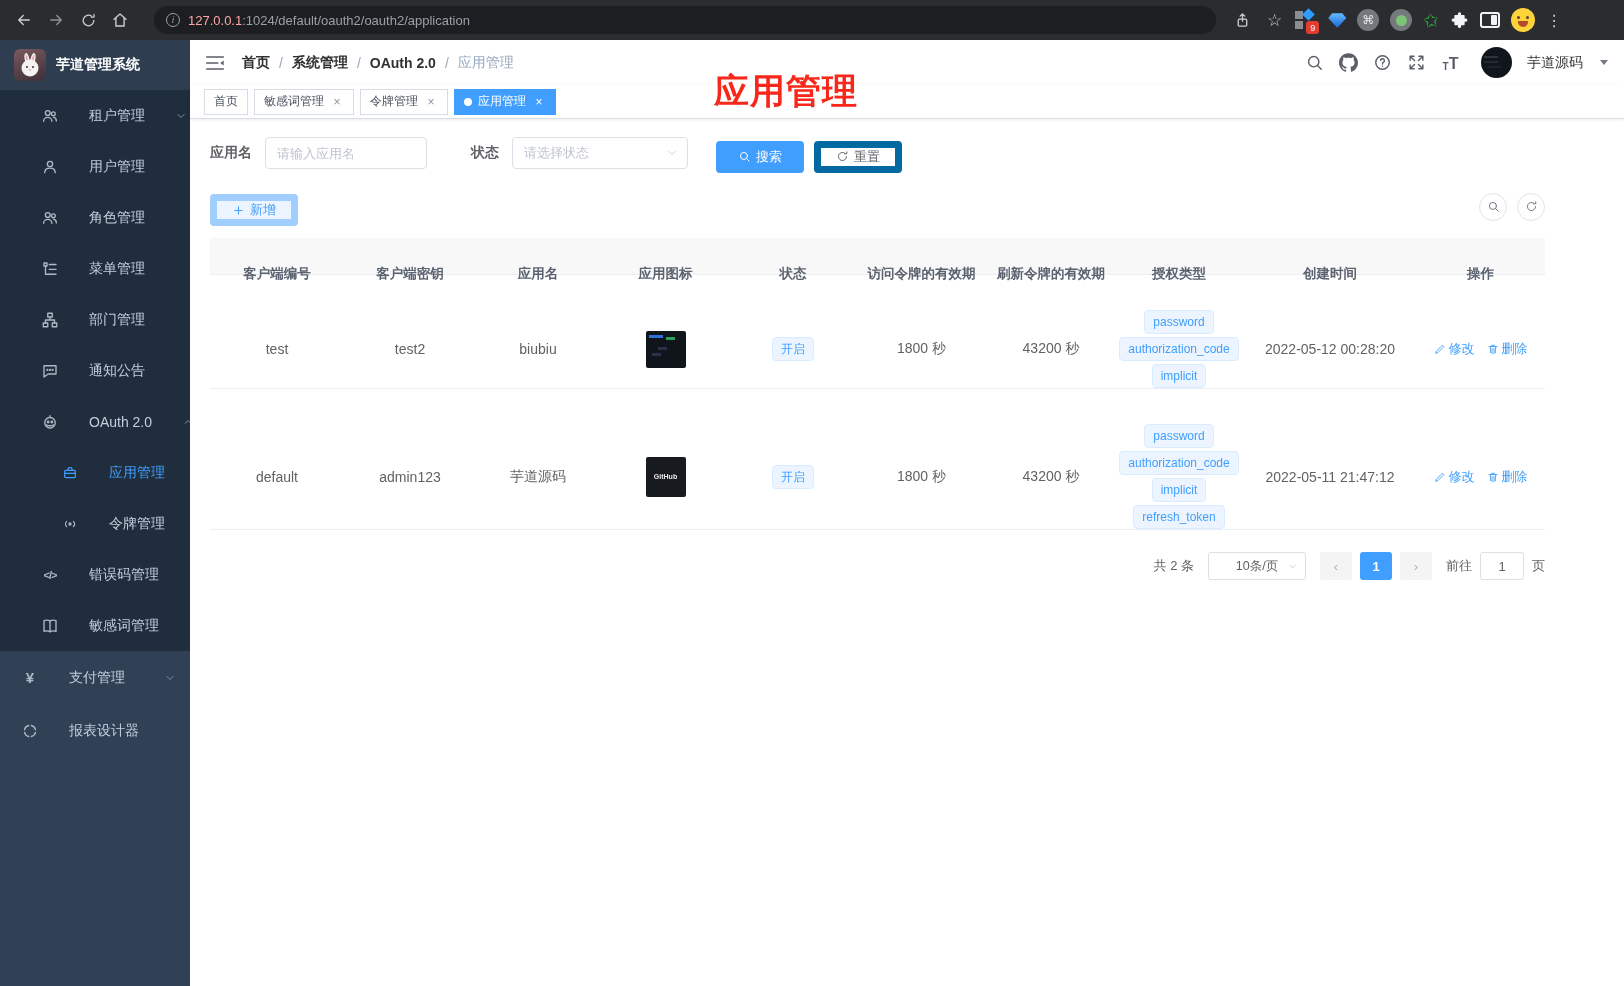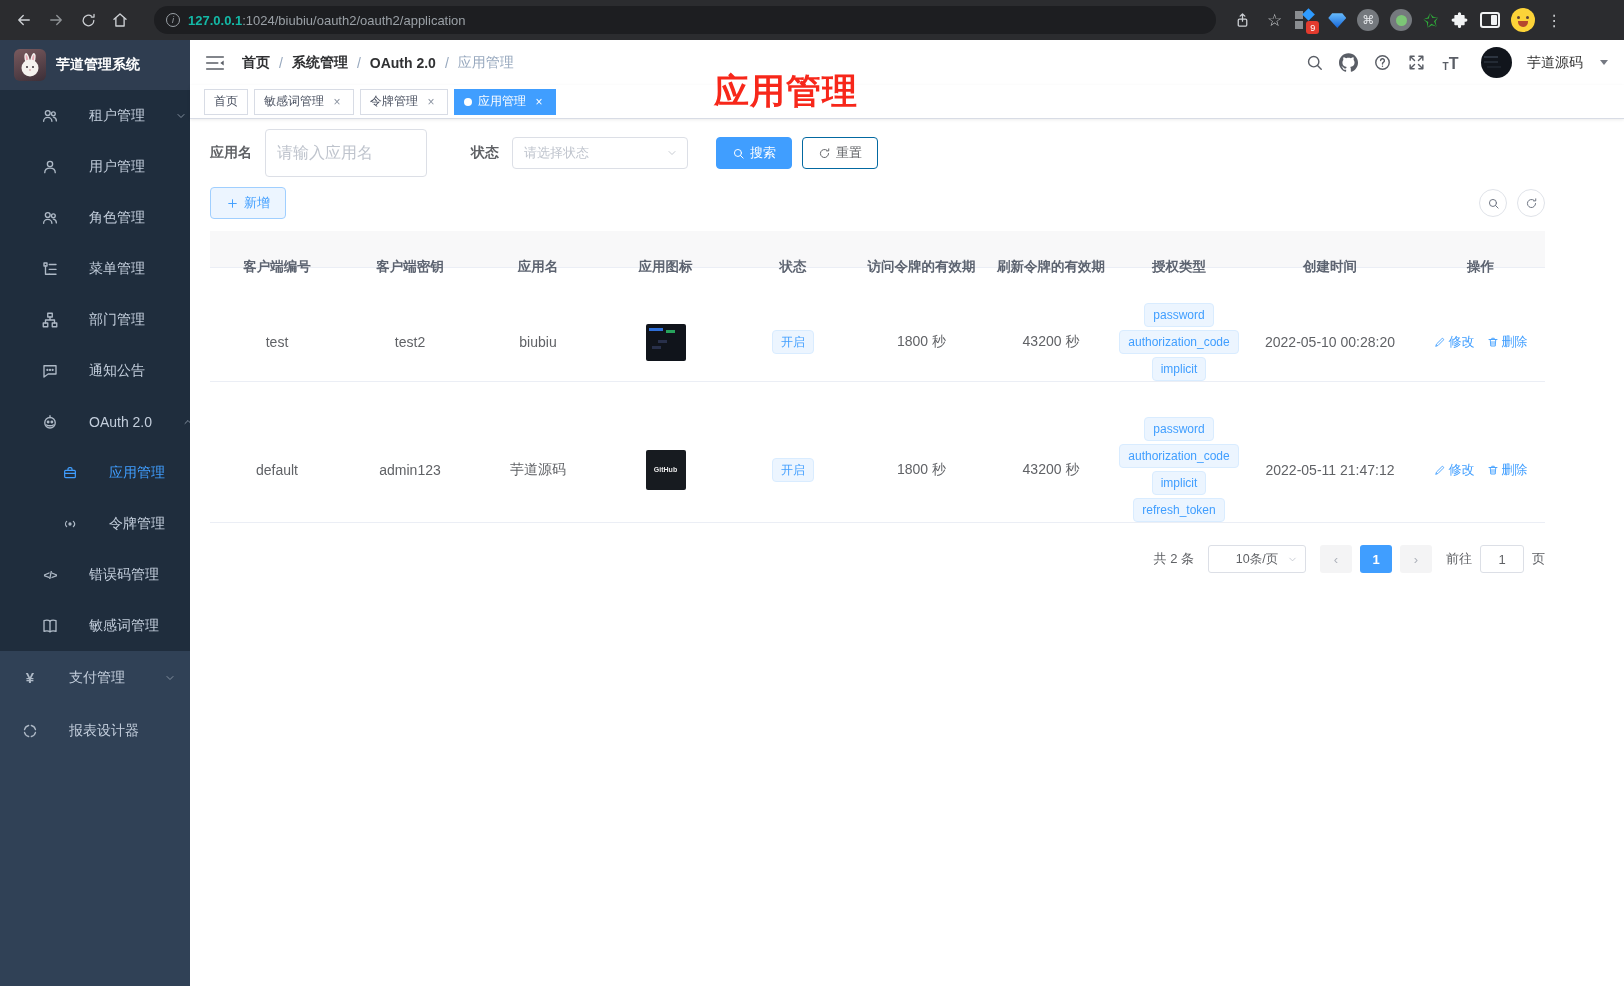--- a/index.html
+++ b/index.html
@@ -8,21 +8,21 @@
   svg { display:block; }
   .st { fill:none; stroke:currentColor; stroke-width:1.8; stroke-linecap:round; stroke-linejoin:round; }
 
   
   .chrome { height:40px; background:#2b2c2f; display:flex; align-items:center; padding:0 10px; gap:4px; }
   .nav-btn { width:28px; height:28px; display:flex; align-items:center; justify-content:center; color:#cdd0d4; }
   .nav-btn.dim { color:#8f9296; }
   .url-bar { width:1062px; height:28px; margin-left:16px; background:#1d1e21; border-radius:14px;
     display:flex; align-items:center; padding:0 12px; gap:8px; color:#c7c9cc; }
   .url-text { font-size:13px; color:#9aa0a6; white-space:nowrap; overflow:hidden; }
-  .url-text b { color:#14b8a6; font-weight:700; }
+  .url-text b { color:#fca5a5; font-weight:400; }
   .info-i { width:14px; height:14px; border:1.4px solid #9aa0a6; border-radius:50%; color:#9aa0a6;
     font-size:9px; display:flex; align-items:center; justify-content:center; font-style:italic; flex:none;}
   .chrome-right { display:flex; align-items:center; margin-left:8px; gap:11px; }
   .star-glyph { color:#c7c9cc; font-size:17px; }
   .ext1 { position:relative; width:24px; height:24px; }
   .ext1 .sq { position:absolute; width:8px; height:8px; background:#8a8d91; }
   .ext1 .dia { position:absolute; left:11px; top:2px; width:9px; height:9px; background:#2e9bff; transform:rotate(45deg); }
   .badge9 { position:absolute; right:-2px; bottom:-2px; min-width:13px; height:13px; background:#e33b2e; color:#fff;
     font-size:9px; border-radius:3px; display:flex; align-items:center; justify-content:center; padding:0 2px; }
   .gem { width:18px; height:16px; background:linear-gradient(180deg,#6ec2ff,#1565d8);
@@ -95,29 +95,29 @@
   .tv-tab.active .close { color:#fff; }
 
   
   .annotation { position:absolute; left:524px; top:28px; font-size:35px; font-weight:700; color:#f7271a;
     letter-spacing:1px; z-index:10; pointer-events:none; }
 
   
   .content { padding:18px 0 0 20px; width:1355px; }
   .filters { display:flex; align-items:center; height:32px; margin-bottom:18px; }
   .f-label { font-size:14px; color:#606266; font-weight:700; margin-right:13px; }
-  .f-input { width:162px; height:48px; border:1px solid #dcdfe6; border-radius:4px; padding:0 11px;
-    font-size:16px; color:#606266; outline:none; }
+  .f-input { width:162px; height:32px; border:1px solid #dcdfe6; border-radius:4px; padding:0 11px;
+    font-size:13px; color:#606266; outline:none; }
   .f-input::placeholder { color:#bfc4cd; }
   .f-select { position:relative; width:176px; height:32px; border:1px solid #dcdfe6; border-radius:4px;
     display:flex; align-items:center; padding:0 11px; color:#bfc4cd; font-size:13px; margin-right:28px; }
   .f-select .chev { position:absolute; right:9px; color:#c0c4cc; width:12px; height:12px; }
   .gap-status { margin-left:44px; }
   .btn { height:32px; border-radius:4px; font-size:13px; display:inline-flex; align-items:center; gap:5px;
-    padding:0 15px; cursor:pointer; border:1px solid #0369a1; background:#fff; color:#606266; }
+    padding:0 15px; cursor:pointer; border:7px solid #0369a1; background:#fff; color:#606266;margin-top:7px; }
   .btn svg { width:13px; height:13px; }
   .btn.primary { background:#409eff; border-color:#409eff; color:#fff; }
   .btn.plain-primary { background:#ecf5ff; border-color:#a0cfff; color:#409eff; }
   .btn + .btn { margin-left:10px; }
   .toolbar-row { display:flex; align-items:center; justify-content:space-between; margin-bottom:12px; }
   .mini-circles { display:flex; gap:10px; margin-right:0; }
   .circle-btn { width:28px; height:28px; border-radius:50%; border:1px solid #e0e3e9; background:#fff; color:#6b7280;
     display:flex; align-items:center; justify-content:center; cursor:pointer; }
   .circle-btn svg { width:13px; height:13px; }
 
@@ -180,21 +180,21 @@
       </svg>
   </div>
   <div class="nav-btn">
     <svg width="18" height="18" viewBox="0 0 24 24" class="st">
         <path d="M4 11l8-7 8 7"></path>
         <path d="M6.5 9.5V20h11V9.5"></path>
       </svg>
   </div>
   <div class="url-bar">
     <span class="info-i">i</span>
-    <span class="url-text"><b>127.0.0.1</b><span>:1024/biubiu/oauth2/oauth2/application</span></span>
+    <span class="url-text"><b>127.0.0.1</b><span>:1024/default/oauth2/oauth2/application</span></span>
   </div>
   <div class="chrome-right">
     <div class="nav-btn">
       <svg width="17" height="17" viewBox="0 0 24 24" class="st">
           <rect x="6" y="10" width="12" height="10" rx="1.5"></rect>
           <path d="M12 13V3M8.7 5.8L12 2.6l3.3 3.2"></path>
         </svg>
     </div>
     <span class="star-glyph">☆</span>
     <div class="ext1">
@@ -524,21 +524,21 @@
             </div>
           <div class="t-cell c5">1800 秒</div>
           <div class="t-cell c6">43200 秒</div>
           <div class="t-cell c7">
             <div class="grants">
               <span class="tag">password</span>
               <span class="tag">authorization_code</span>
               <span class="tag">implicit</span>
             </div>
           </div>
-          <div class="t-cell c8">2022-05-10 00:28:20</div>
+          <div class="t-cell c8">2022-05-12 00:28:20</div>
           <div class="t-cell c9">
             <span class="op-link">
               <svg viewBox="0 0 24 24" class="st">
                   <path d="M4 20l.9-3.8L15.6 5.5a2 2 0 0 1 2.9 2.9L7.8 19.1 4 20z"></path>
                 </svg>
               <span>修改</span>
             </span>
             <span class="op-link">
               <svg viewBox="0 0 24 24" class="st">
                   <path d="M4 7h16M9.5 7V4.5h5V7M6.5 7l1 13h9l1-13M10 11v6M14 11v6"></path>

